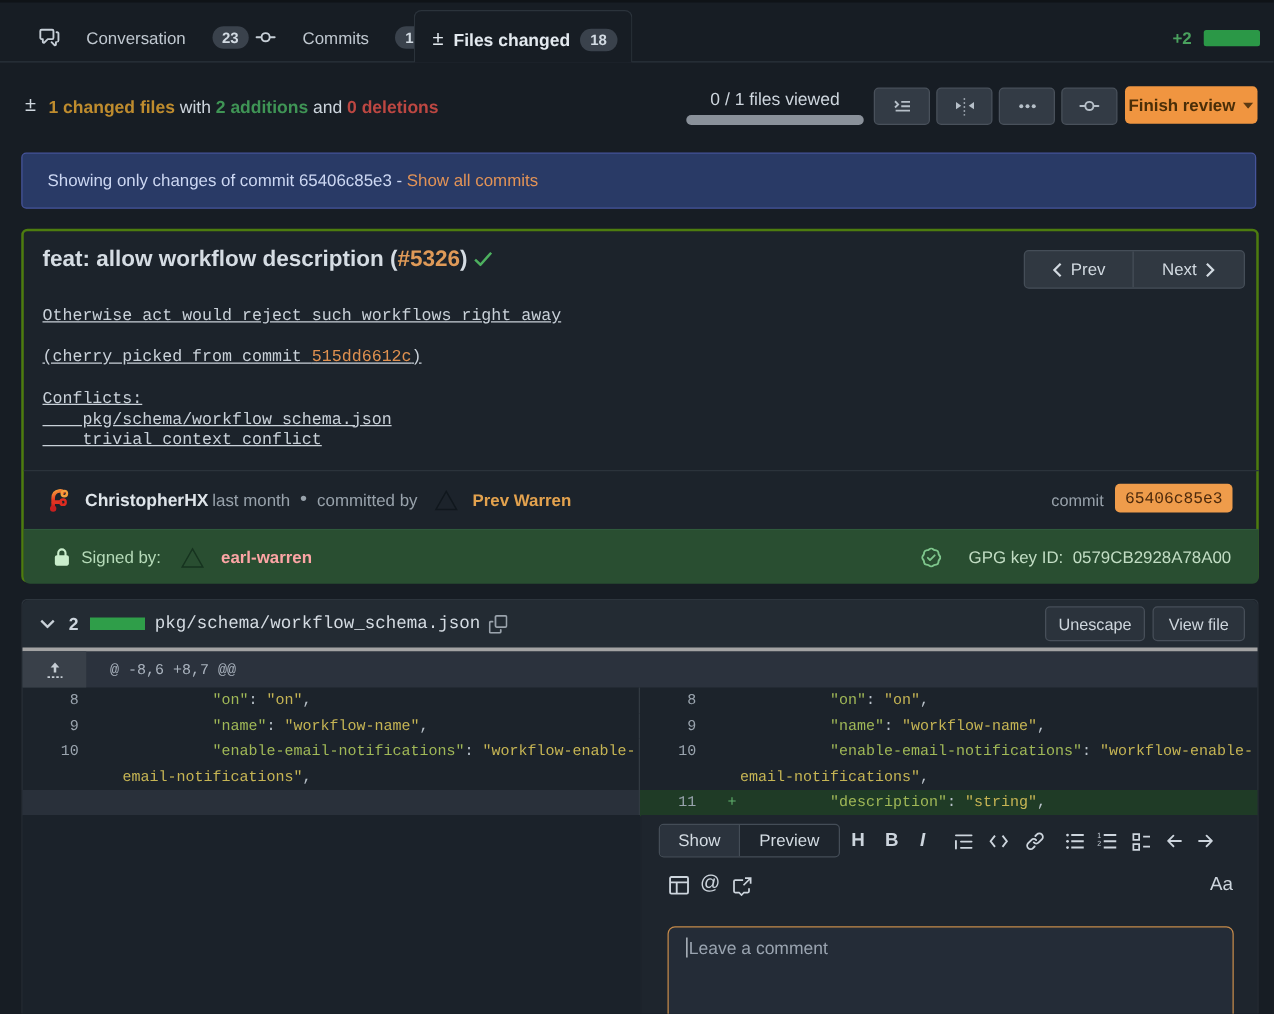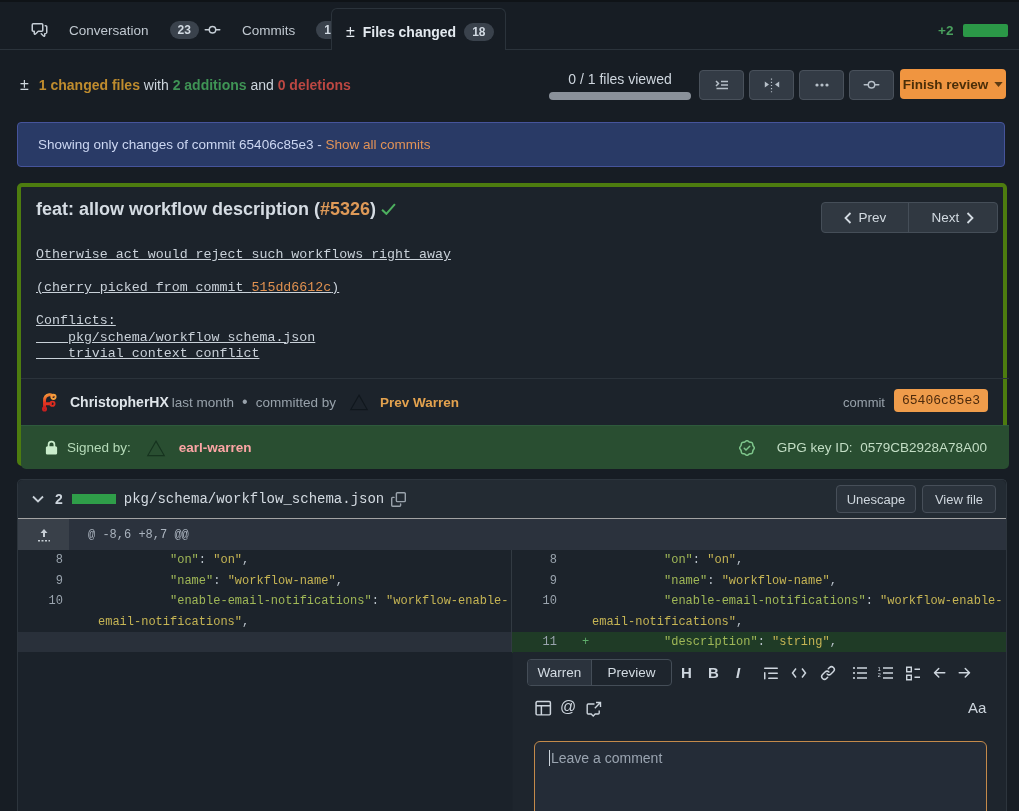--- a/index.html
+++ b/index.html
@@ -37,21 +37,21 @@
           color:#4a2e08; font-weight:bold; font-size:13.5px; }
 
 
 #banner { left:17px; top:122px; width:988px; height:45px; background:#293a66;
           border:1px solid #46549b; border-radius:4px; display:flex; align-items:center;
           padding-left:20px; font-size:13.5px; color:#ccd7f2; }
 #banner a { color:#e29357; text-decoration:none; }
 
 
 #cbox { left:17px; top:183px; width:990px; height:283px; background:#1c232b;
-        border:4px solid #4d7c0f; border-radius:5px; }
+        border:2px solid #4d7c0f; border-radius:5px; }
 #ctitle { left:15px; top:12px; font-size:18px; font-weight:bold; color:#d5dce3; }
 #ctitle .num { color:#df9a58; font-weight:bold; }
 #prevnext { position:absolute; left:800px; top:15px; height:31px; display:flex;
   background:#303841; border:1px solid #454e58; border-radius:4px; overflow:hidden; }
 #prevnext .pn { display:flex; align-items:center; justify-content:center; gap:7px;
   font-size:13.5px; color:#d2dae1; }
 #cmsg { left:15px; top:60px; font-size:13.3px; line-height:16.5px; color:#c9d1d9;
         white-space:pre;text-decoration:underline; }
 #cmsg a { color:#e09150; text-decoration:none; }
 #authrow { position:absolute; left:0; top:191px; width:988px; height:47px;
@@ -59,21 +59,21 @@
 #signrow { position:absolute; left:0; top:238px; width:988px; height:44px;
   background:#294e31; border-top:1px solid #2e5a3c; border-radius:0 0 5px 5px;
   display:flex; align-items:center; }
 .avatar { width:22px; height:22px; border-radius:3px; }
 
 
 #dbox { left:17px; top:479px; width:990px; height:332px; background:#1c232b;
         border:1px solid #2d353d; border-bottom:none; border-radius:5px 5px 0 0; }
 #dhead { position:absolute; left:0; top:0; width:988px; height:38px; background:#232b33;
          border-radius:5px 5px 0 0; display:flex; align-items:center; }
-#dhunk { position:absolute; left:0; top:38px; width:988px; height:32px; background:#2b323d; border-top:1px solid #a3a3a3;
+#dhunk { position:absolute; left:0; top:38px; width:988px; height:32px; background:#2b323d; border-top:3px solid #a3a3a3;
          display:flex; align-items:stretch; }
 #dexpand { width:51px; background:#394049; display:flex; align-items:center; justify-content:center; }
 .dbtn { height:28px; background:#2b333c; border:1px solid #474f59; border-radius:4px;
         display:flex; align-items:center; justify-content:center; font-size:13px; color:#ced6dd; }
 
 
 #dtable { position:absolute; left:0; top:70px; width:988px; }
 .drow { display:flex; }
 .dside { width:494px; display:flex; }
 .dside.l { border-right:1px solid #323a42; width:494px; }
@@ -291,21 +291,21 @@
           <div class="lno">11</div>
           <div class="code"><span class="plus">+</span><span class="p">          </span><span class="k">"description"</span><span class="p">: </span><span class="v">"string"</span><span class="p">,</span></div>
         </div>
     </div>
   </div>
 </div>
 
 <div class="abs" id="underleft"></div>
 <div class="abs" id="formarea">
   <div id="wptabs">
-    <div class="wp on" style="width:63px;">Warren</div>
+    <div class="wp on" style="width:63px;">Show</div>
     <div style="width:1px; background:#444d57;"></div>
     <div class="wp" style="width:79px;">Preview</div>
   </div>
   <div class="tbi" style="left:168px; top:12px; font-size:15px; font-weight:bold;">H</div>
   <div class="tbi" style="left:195px; top:12px; font-size:15px; font-weight:bold;">B</div>
   <div class="tbi" style="left:223px; top:12px; font-size:15px; font-style:italic; font-weight:bold;">I</div>
   <svg class="tbi" style="left:250px; top:13px;" width="16" height="16" viewBox="0 0 16 16" fill="#cdd5dd">
       <path d="M1.75 2.5a.75.75 0 000 1.5h12.5a.75.75 0 000-1.5H1.75zm4 5a.75.75 0 000 1.5h8.5a.75.75 0 000-1.5h-8.5zm0 5a.75.75 0 000 1.5h8.5a.75.75 0 000-1.5h-8.5zM2.5 7.75a.75.75 0 00-1.5 0v6a.75.75 0 001.5 0v-6z"></path>
     </svg>
   <svg class="tbi" style="left:278px; top:13px;" width="16" height="16" viewBox="0 0 16 16" fill="none" stroke="#cdd5dd" stroke-width="1.5">

